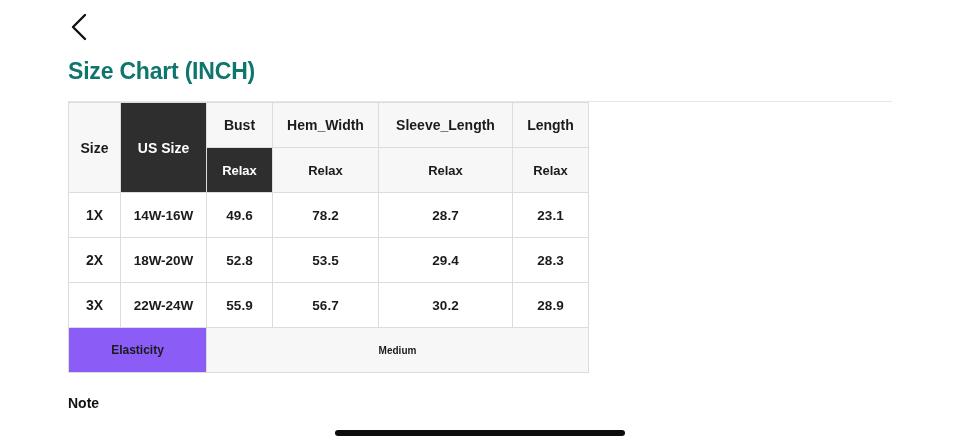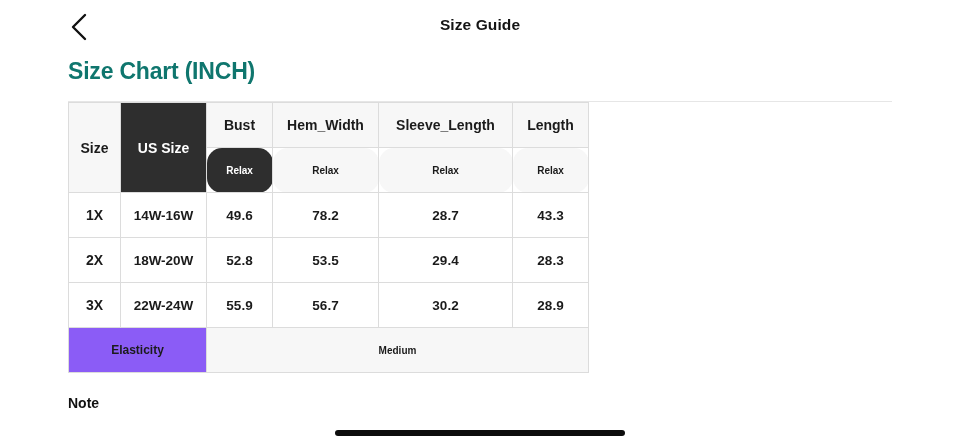--- a/index.html
+++ b/index.html
@@ -94,23 +94,22 @@
     font-weight: bold;
     font-size: 14px;
     color: #141414;
   }
   .hdr-cell.dark {
     background: #2e2e2e;
     color: #ffffff;
   }
   .sub-cell {
     background: #f7f7f7;
-    font-size: 10px;
+    font-size: 13px;
     color: #3a3a3a;
-    border-radius: 15px;
   }
   .sub-cell.dark {
     background: #2e2e2e;
     color: #ffffff;
     font-weight: bold;
   }
   .row-label {
     background: #ffffff;
     font-weight: bold;
     font-size: 14px;
@@ -163,21 +162,20 @@
 <body>
 
 <div class="topbar">
   <div class="back-btn">
     <span>
       <svg width="18" height="28" viewBox="0 0 18 28" fill="none" xmlns="http://www.w3.org/2000/svg">
         <path d="M15 2 L3 14 L15 26" stroke="#111111" stroke-width="2.4" stroke-linecap="round" stroke-linejoin="round"></path>
       </svg>
     </span>
   </div>
-  <div class="topbar-title">Size Guide</div>
 </div>
 
 <div class="page-title">Size Chart (INCH)</div>
 
 <div class="divider"></div>
 
 <div class="table-wrap">
   <table class="size-table">
     <colgroup>
       <col class="c-size">
@@ -202,21 +200,21 @@
         <td class="sub-cell">Relax</td>
         <td class="sub-cell">Relax</td>
       </tr>
 
       <tr>
         <td class="row-label">1X</td>
         <td class="data-cell">14W-16W</td>
         <td class="data-cell">49.6</td>
         <td class="data-cell">78.2</td>
         <td class="data-cell">28.7</td>
-        <td class="data-cell">43.3</td>
+        <td class="data-cell">23.1</td>
       </tr>
       <tr>
         <td class="row-label">2X</td>
         <td class="data-cell">18W-20W</td>
         <td class="data-cell">52.8</td>
         <td class="data-cell">53.5</td>
         <td class="data-cell">29.4</td>
         <td class="data-cell">28.3</td>
       </tr>
       <tr>

